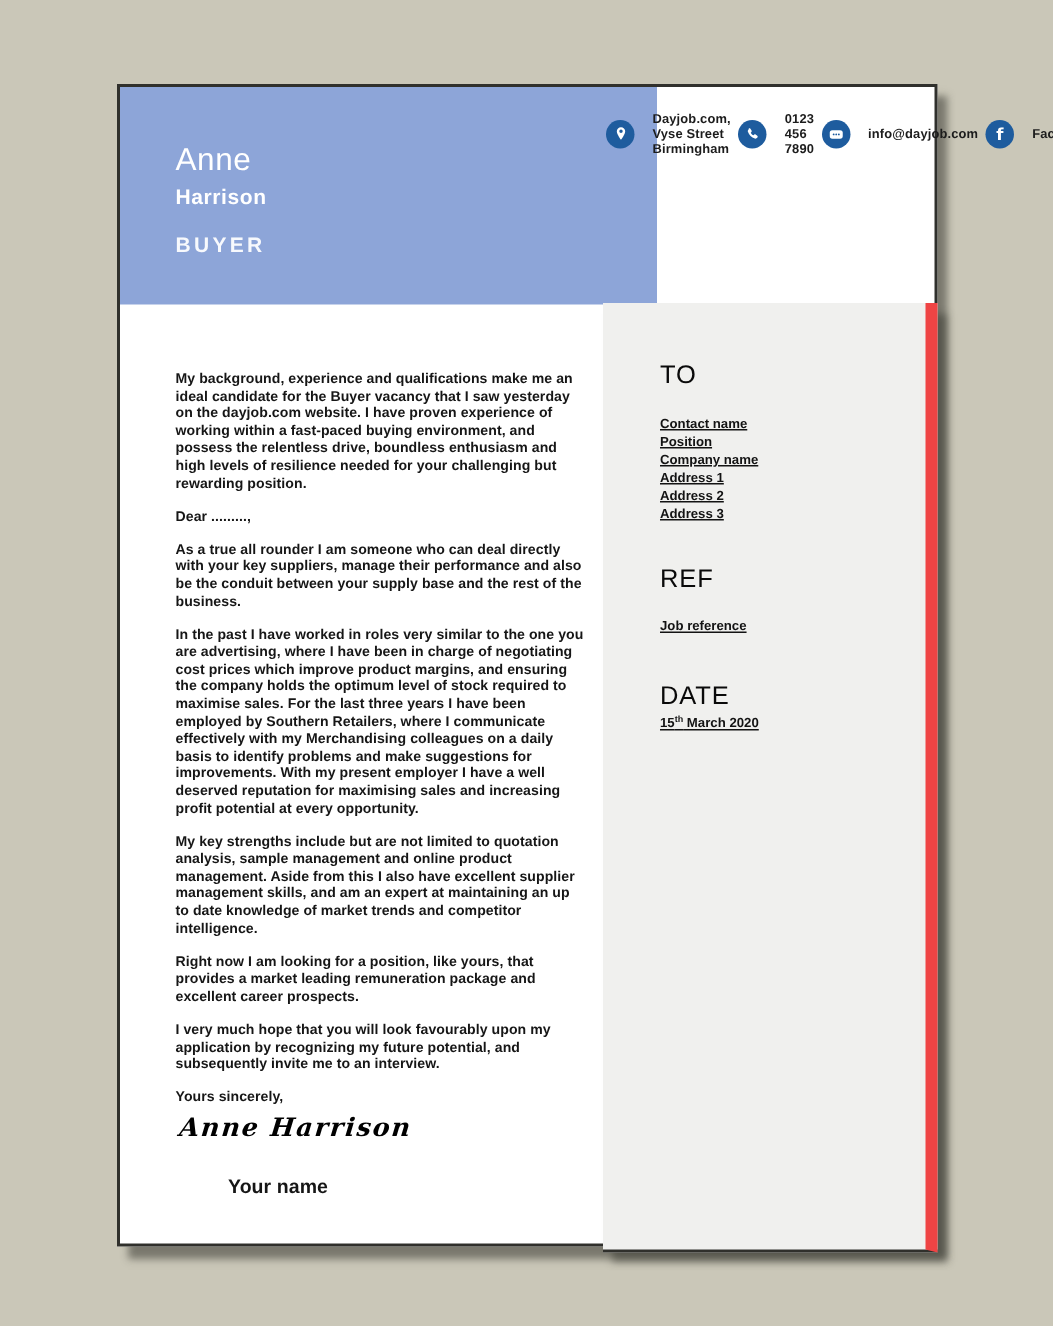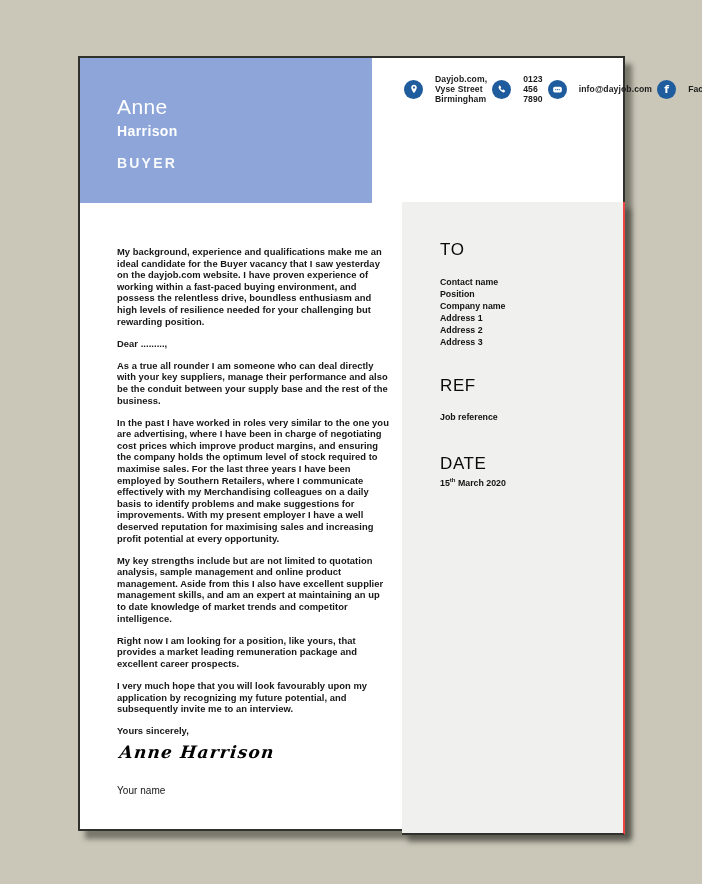--- a/index.html
+++ b/index.html
@@ -12,21 +12,21 @@
   }
 
   .page {
     position:absolute; left:78px; top:56px; width:547px; height:775px;
     background:#ffffff; border:2px solid #30302c;
     box-shadow:7px 8px 5px rgba(55,55,48,.55);
   }
 
   
   .header-blue {
-    position:absolute; top:0; left:0; width:292px; height:145px;
+    position:absolute; top:0; left:0; width:358px; height:145px;
     background:#8da5d8; padding:36px 0 0 37px;
   }
   .first-name { font-size:21px; line-height:25px; color:#ffffff; font-weight:400; letter-spacing:.4px; }
   .last-name  { font-size:14px; line-height:25px; color:#ffffff; font-weight:700; letter-spacing:.4px; }
   .job-title  { margin-top:11px; font-size:14px; letter-spacing:2.2px; color:rgba(255,255,255,.93); font-weight:600; }
 
   
   .contact-list {
     position:absolute; top:22px; left:324px;
     display:flex; flex-direction:row; gap:5px;
@@ -39,45 +39,45 @@
     font-weight:700; overflow:hidden;
   }
   .cicon svg { display:block; }
   .cicon.glyph { font-size:11px; line-height:1; font-family:"DejaVu Sans", sans-serif; }
   .contact-text { font-size:8.6px; font-weight:700; color:#1c1c1c; letter-spacing:.1px; }
 
   
   .sidebar {
     position:absolute; left:322px; top:144px; right:-2px; bottom:-6px;
     background:#f0f0ee;
-    border-right:2px solid #ef4444; border-bottom:2px solid #30302c;
+    border-right:8px solid #ef4444; border-bottom:2px solid #30302c;
     box-shadow:6px 7px 5px rgba(55,55,48,.5);
     padding:38px 10px 0 38px;
   }
   .side-heading { font-size:17px; font-weight:400; color:#0a0a0a; letter-spacing:.6px; }
   .side-heading.mb { margin-bottom:16px; }
-  .side-line { font-size:8.8px; font-weight:700; line-height:12px; color:#131313; }
+  .side-line { font-size:8.8px; font-weight:700; line-height:12px; color:#131313;text-decoration:underline; }
   .mt-ref  { margin-top:28px; margin-bottom:15px; }
   .mt-date { margin-top:31px; }
   .date-line sup { font-size:6px; vertical-align:super; }
 
   
   .letter {
     position:absolute; left:37px; top:188px; width:273px;
     font-size:9.4px; font-weight:600; color:#161616; line-height:11.6px;
     letter-spacing:.05px;
   }
   .letter p { margin:0 0 10.5px 0; }
   .signature {
     font-family:"DejaVu Serif", serif; font-style:italic; font-weight:700;
     font-size:17px; letter-spacing:1.2px; color:#000;
     transform:skewX(-6deg); transform-origin:left bottom;
     margin:7px 0 0 2px;
   }
-  .sig-label { margin-top:26px; font-size:10px; font-weight:400; color:#161616; }
+  .sig-label { margin-top:26px; font-size:13px; font-weight:700; color:#161616;margin-left:35px; }
 </style>
 </head>
 <body>
 
 <div class="canvas">
   <div class="page">
 
     <div class="header-blue">
       <div class="first-name">Anne</div>
       <div class="last-name">Harrison</div>

